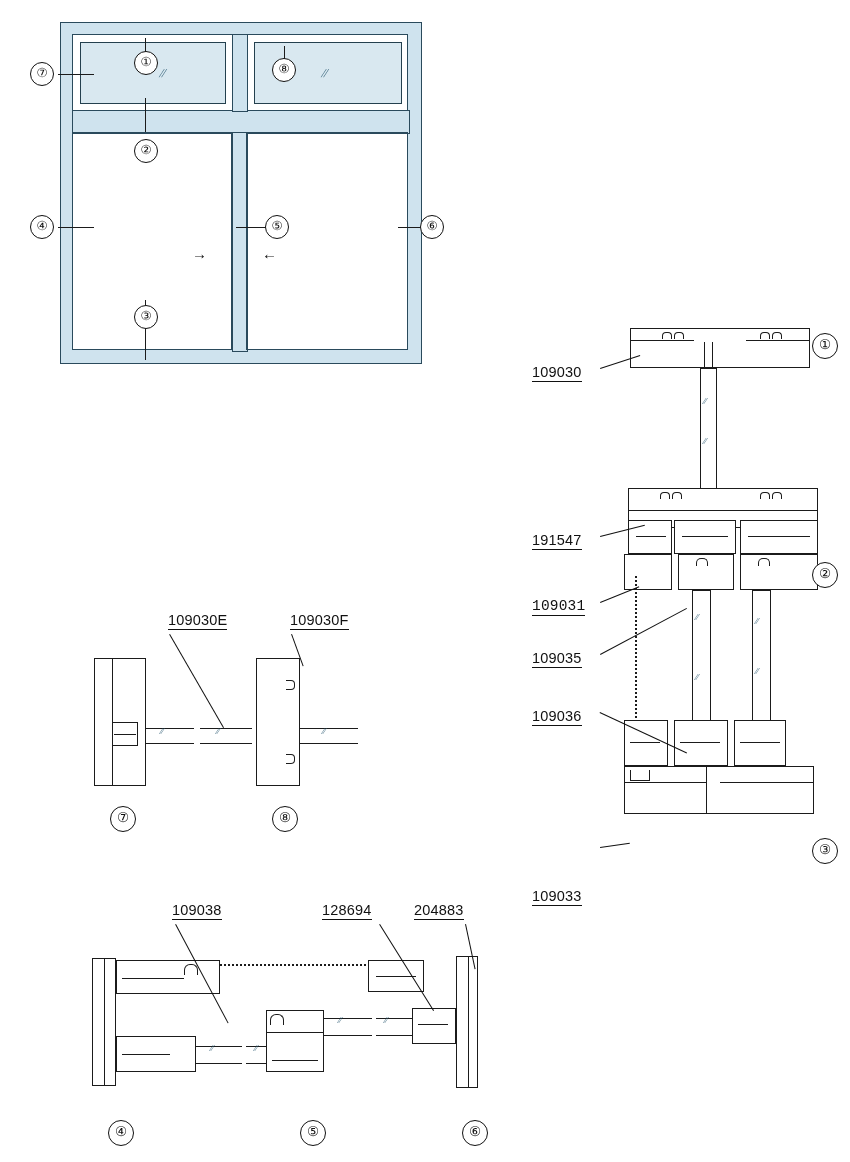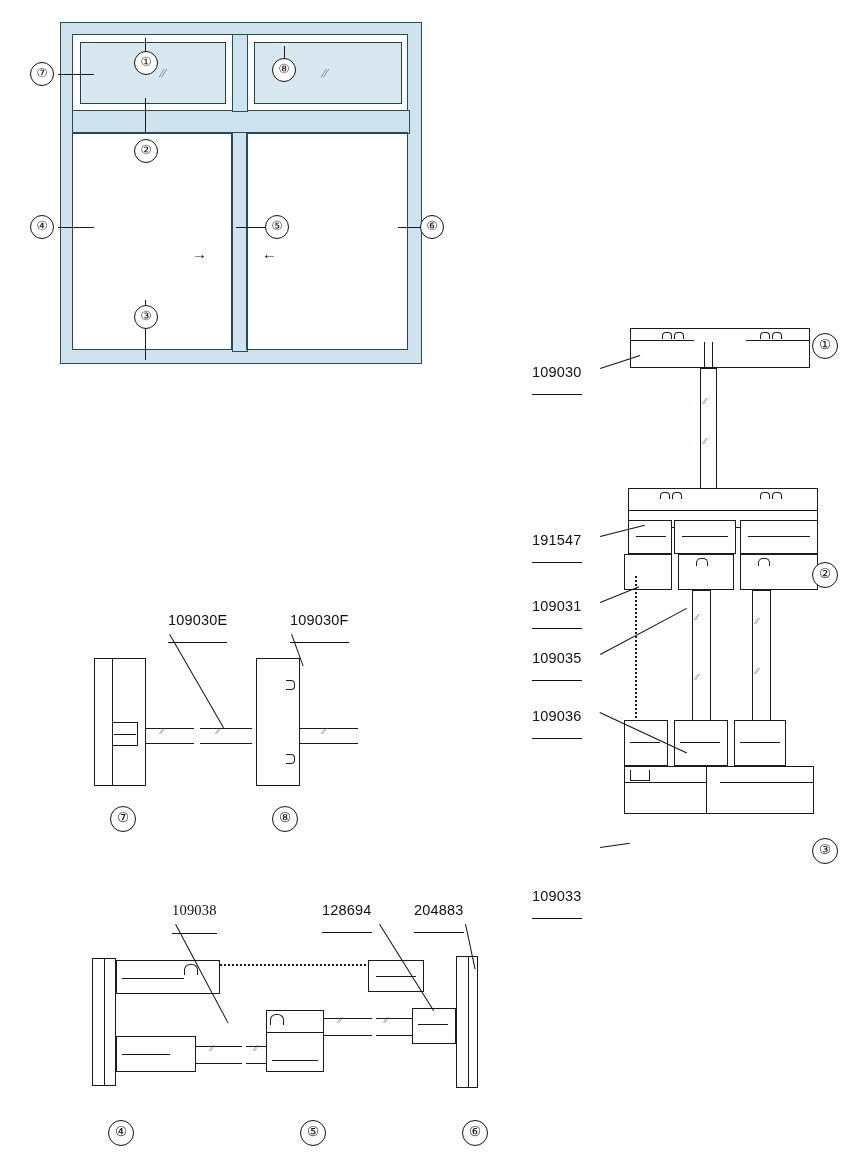--- a/index.html
+++ b/index.html
@@ -60,21 +60,21 @@
     font-size: 13.5px;
   }
 
   
   .partlbl {
     position: absolute;
     font-size: 14.5px;
     letter-spacing: .2px;
     color: #111;
     border-bottom: 1.3px solid #111;
-    padding-bottom: 14px;
+    padding-bottom: 1px;
     white-space: nowrap;
   }
 
   
   .leader {
     position: absolute;
     height: 1px;
     background: #111;
     transform-origin: 0 0;
   }
@@ -249,21 +249,21 @@
   <div class="circ big" style="left:812px; top:333px;">①</div>
   <div class="circ big" style="left:812px; top:562px;">②</div>
   <div class="circ big" style="left:812px; top:838px;">③</div>
 
   <div class="partlbl" style="left:532px; top:364px;">109030</div>
   <div class="leader" style="left:600px; top:368px; width:42px; transform: rotate(-18deg);"></div>
 
   <div class="partlbl" style="left:532px; top:532px;">191547</div>
   <div class="leader" style="left:600px; top:536px; width:46px; transform: rotate(-14deg);"></div>
 
-  <div class="partlbl" style="left:532px; top:598px;">109031</div>
+  <div class="partlbl" style="left:532px; top:598px;font-family:Liberation Mono, monospace;">109031</div>
   <div class="leader" style="left:600px; top:602px; width:42px; transform: rotate(-22deg);"></div>
 
   <div class="partlbl" style="left:532px; top:650px;">109035</div>
   <div class="leader" style="left:600px; top:654px; width:98px; transform: rotate(-28deg);"></div>
 
   <div class="partlbl" style="left:532px; top:708px;">109036</div>
   <div class="leader" style="left:600px; top:712px; width:96px; transform: rotate(25deg);"></div>
 
   <div class="partlbl" style="left:532px; top:843px;margin-top:45px;">109033</div>
   <div class="leader" style="left:600px; top:847px; width:30px; transform: rotate(-8deg);"></div>
@@ -327,21 +327,21 @@
     <div class="gp" style="left:288px; top:68px; width:36px; height:16px;"></div>
     <div class="hatch small" style="left:296px; top:65px;">//</div>
 
     <div class="prof thin" style="left:324px; top:58px; width:44px; height:36px;"></div>
     <div class="ln hl" style="left:330px; top:74px; width:30px;"></div>
 
     <div class="prof" style="left:368px; top:6px; width:22px; height:132px;"></div>
     <div class="ln vl" style="left:380px; top:6px; height:132px;"></div>
   </div>
 
-  <div class="partlbl" style="left:172px; top:902px;font-family:Liberation Serif, serif;">109038</div>
+  <div class="partlbl" style="left:172px; top:902px;">109038</div>
   <div class="leader" style="left:176px; top:924px; width:112px; transform: rotate(62deg);"></div>
 
   <div class="partlbl" style="left:322px; top:902px;">128694</div>
   <div class="leader" style="left:380px; top:924px; width:102px; transform: rotate(58deg);"></div>
 
   <div class="partlbl" style="left:414px; top:902px;">204883</div>
   <div class="leader" style="left:466px; top:924px; width:46px; transform: rotate(78deg);"></div>
 
   <div class="circ big" style="left:108px; top:1120px;">④</div>
   <div class="circ big" style="left:300px; top:1120px;">⑤</div>

